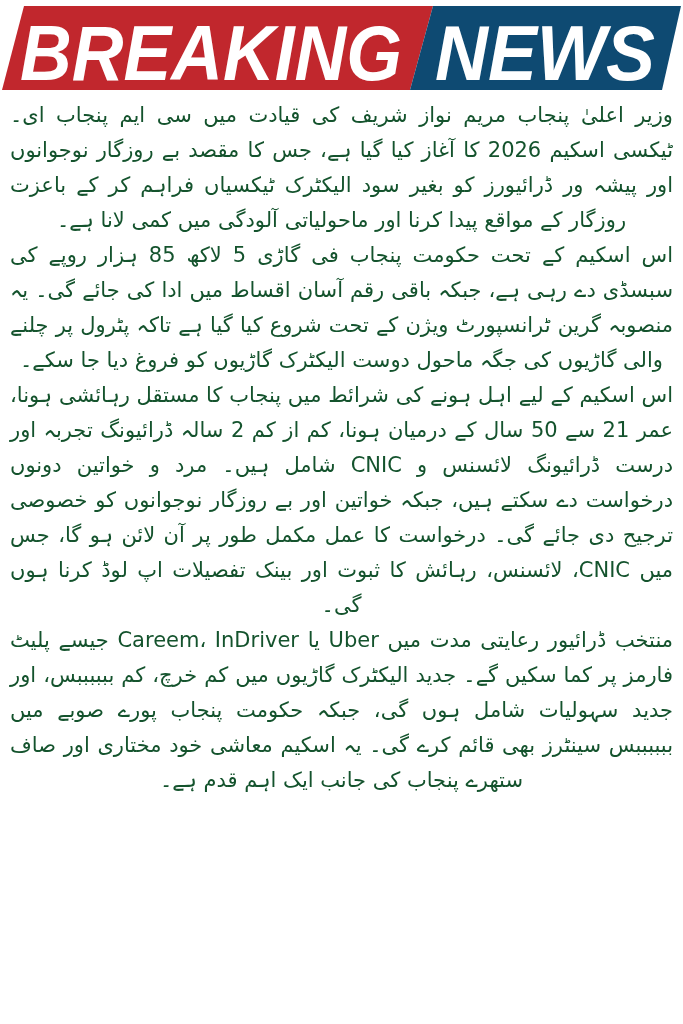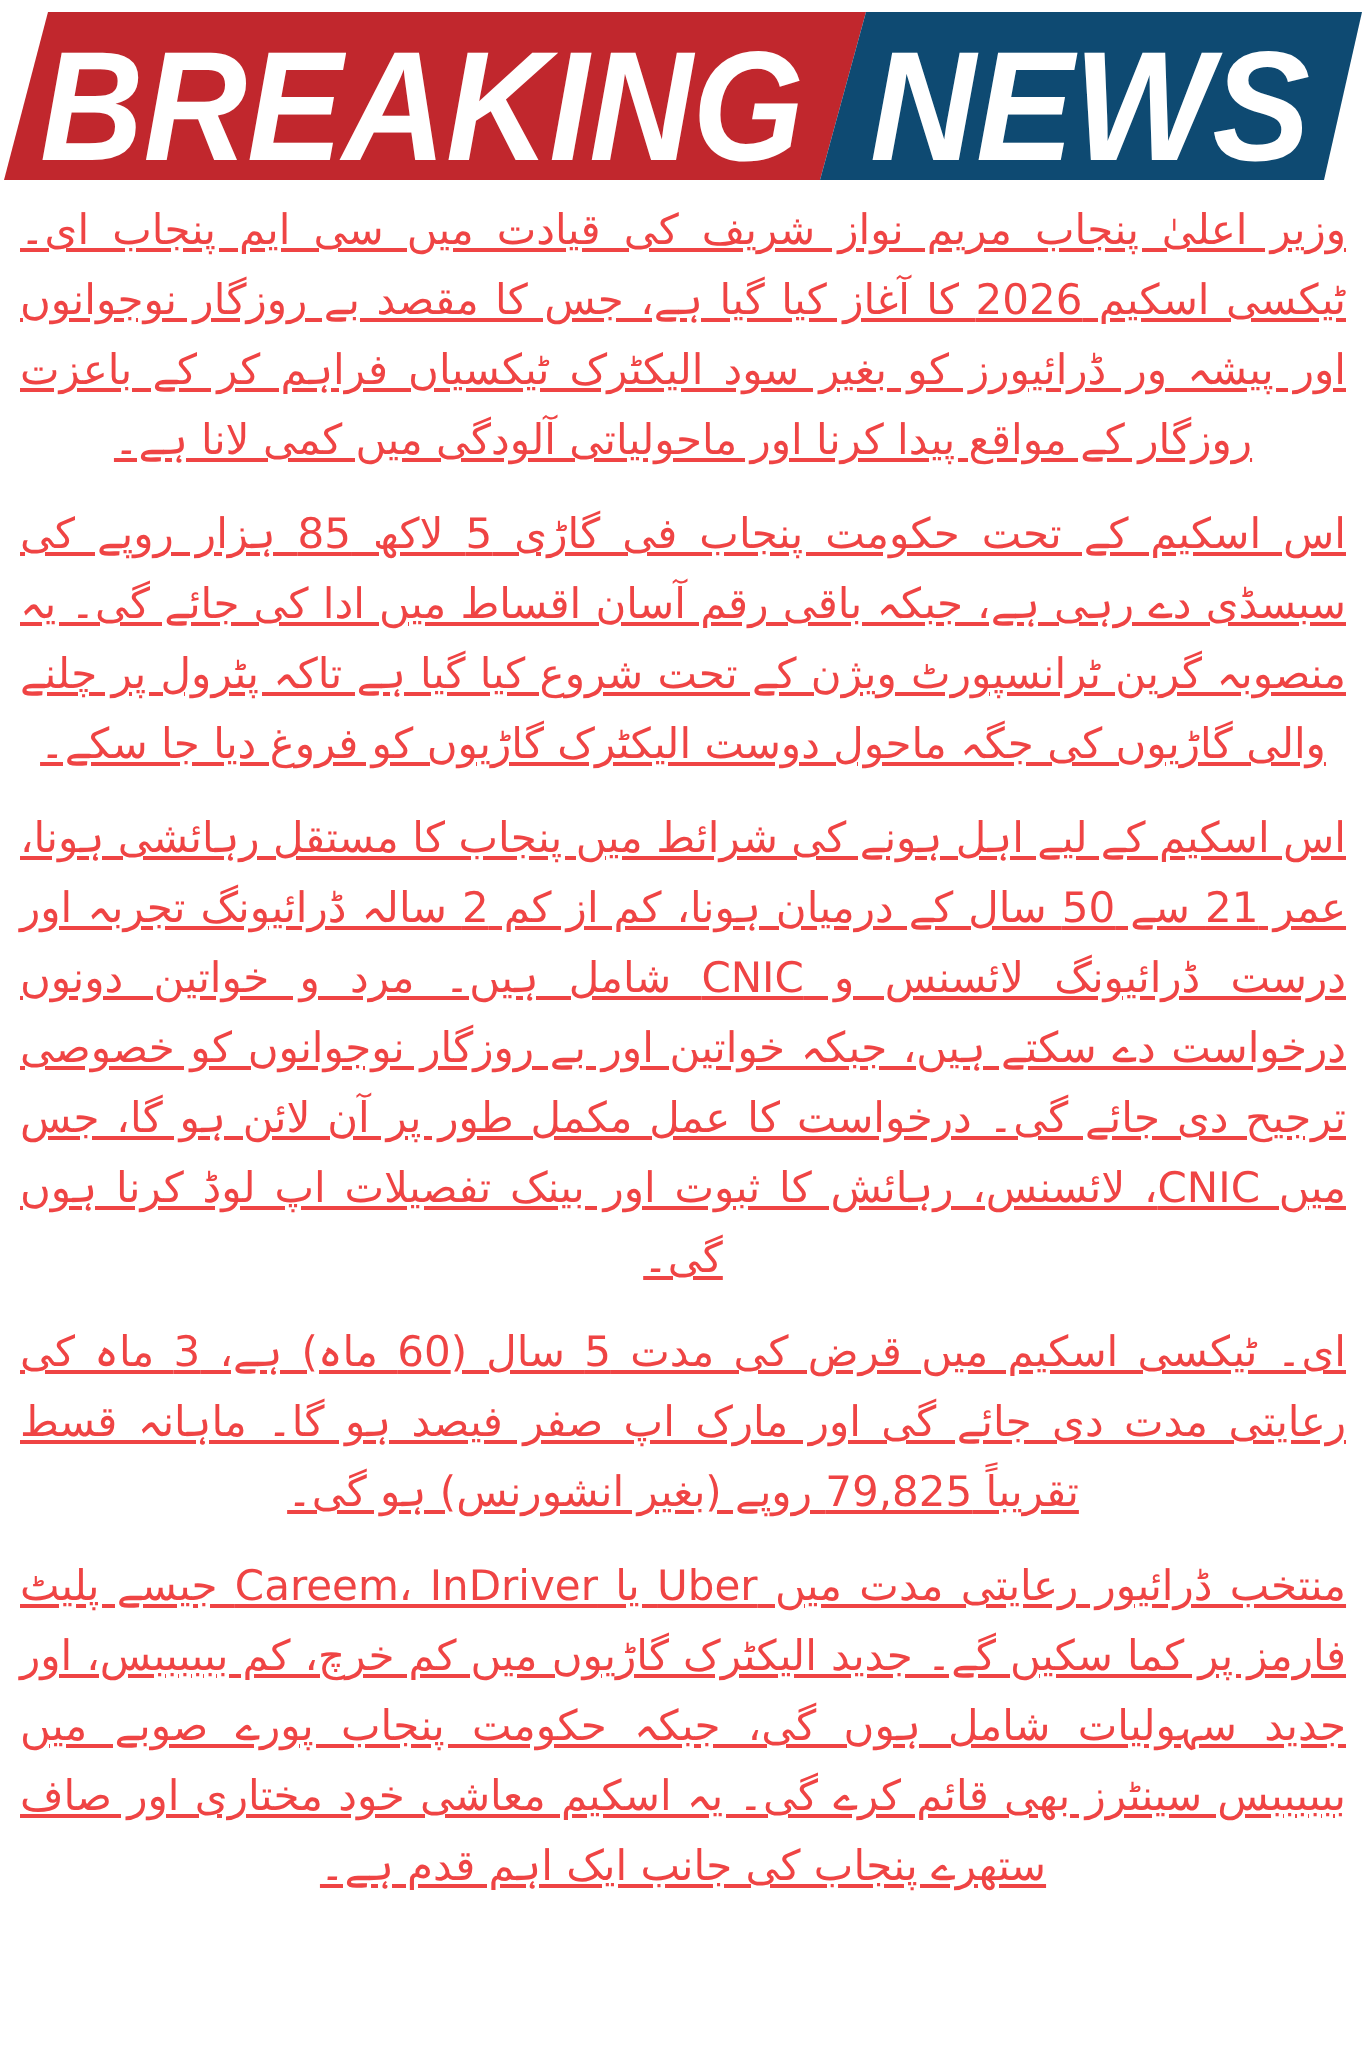--- a/index.html
+++ b/index.html
@@ -29,49 +29,47 @@
       font-weight: bold;
       font-style: italic;
       fill: #ffffff;
     }
     .article {
       position: absolute;
       left: 10px;
       top: 98px;
       width: 663px;
       direction: rtl;
-      color: #ef4444;
+      color: #14532d;
       font-family: "DejaVu Sans", sans-serif;
-      text-decoration: underline;
     }
     .para {
       margin: 0;
       font-size: 21px;
       line-height: 35px;
       text-align: justify;
       text-align-last: center;
       letter-spacing: 0;
     }
     .para + .para {
-      margin-top: 12px;
+      margin-top: 0px;
     }
   </style>
 </head>
 <body>
 
 <div class="banner">
   <svg width="683" height="96" viewBox="0 0 683 96">
 
     <polygon points="24,6 433,6 410,90 2,90" fill="#C1272D"></polygon>
 
     <polygon points="433,6 681,6 662,90 410,90" fill="#0E4A72"></polygon>
     <text class="banner-word" x="20" y="80" font-size="78" textLength="382" lengthAdjust="spacingAndGlyphs">BREAKING</text>
     <text class="banner-word" x="435" y="80" font-size="78" textLength="220" lengthAdjust="spacingAndGlyphs">NEWS</text>
   </svg>
 </div>
 
 <div class="article">
   <p class="para">وزیر اعلیٰ پنجاب مریم نواز شریف کی قیادت میں سی ایم پنجاب ای۔ ٹیکسی اسکیم 2026 کا آغاز کیا گیا ہے، جس کا مقصد بے روزگار نوجوانوں اور پیشہ ور ڈرائیورز کو بغیر سود الیکٹرک ٹیکسیاں فراہم کر کے باعزت روزگار کے مواقع پیدا کرنا اور ماحولیاتی آلودگی میں کمی لانا ہے۔</p>
   <p class="para">اس اسکیم کے تحت حکومت پنجاب فی گاڑی 5 لاکھ 85 ہزار روپے کی سبسڈی دے رہی ہے، جبکہ باقی رقم آسان اقساط میں ادا کی جائے گی۔ یہ منصوبہ گرین ٹرانسپورٹ ویژن کے تحت شروع کیا گیا ہے تاکہ پٹرول پر چلنے والی گاڑیوں کی جگہ ماحول دوست الیکٹرک گاڑیوں کو فروغ دیا جا سکے۔</p>
   <p class="para">اس اسکیم کے لیے اہل ہونے کی شرائط میں پنجاب کا مستقل رہائشی ہونا، عمر 21 سے 50 سال کے درمیان ہونا، کم از کم 2 سالہ ڈرائیونگ تجربہ اور درست ڈرائیونگ لائسنس و CNIC شامل ہیں۔ مرد و خواتین دونوں درخواست دے سکتے ہیں، جبکہ خواتین اور بے روزگار نوجوانوں کو خصوصی ترجیح دی جائے گی۔ درخواست کا عمل مکمل طور پر آن لائن ہو گا، جس میں CNIC، لائسنس، رہائش کا ثبوت اور بینک تفصیلات اپ لوڈ کرنا ہوں گی۔</p>
-  <p class="para">ای۔ ٹیکسی اسکیم میں قرض کی مدت 5 سال (60 ماہ) ہے، 3 ماہ کی رعایتی مدت دی جائے گی اور مارک اپ صفر فیصد ہو گا۔ ماہانہ قسط تقریباً 79,825 روپے (بغیر انشورنس) ہو گی۔</p>
   <p class="para">منتخب ڈرائیور رعایتی مدت میں Uber یا Careem، InDriver جیسے پلیٹ فارمز پر کما سکیں گے۔ جدید الیکٹرک گاڑیوں میں کم خرچ، کم ببببببس، اور جدید سہولیات شامل ہوں گی، جبکہ حکومت پنجاب پورے صوبے میں ببببببس سینٹرز بھی قائم کرے گی۔ یہ اسکیم معاشی خود مختاری اور صاف ستھرے پنجاب کی جانب ایک اہم قدم ہے۔</p>
 </div>
 
 </body></html>

